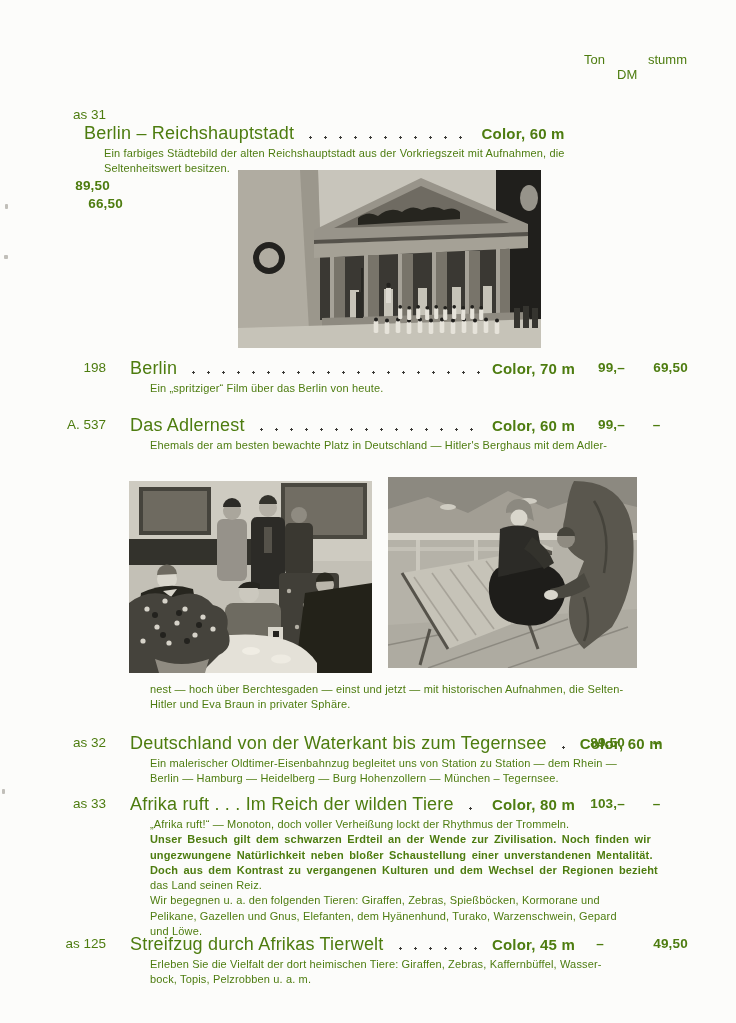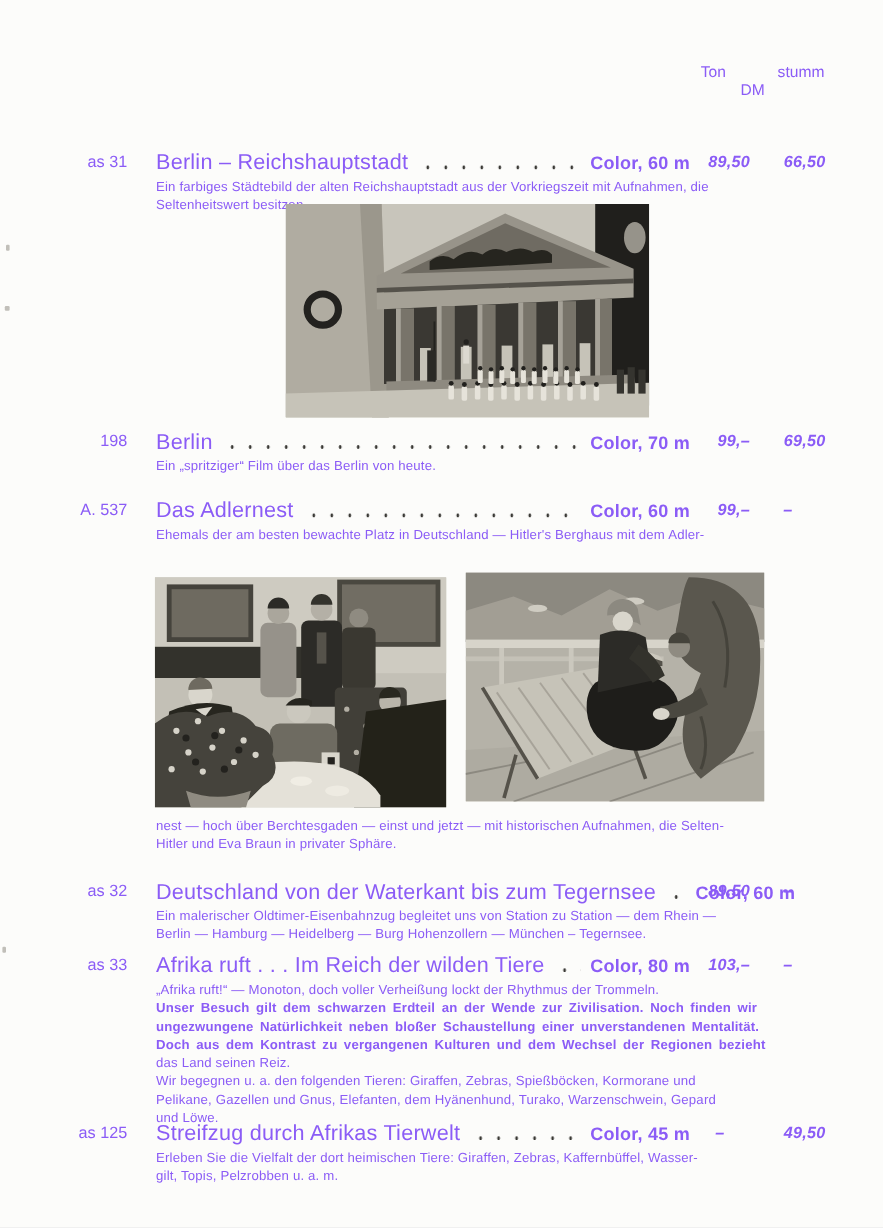--- a/index.html
+++ b/index.html
@@ -1,51 +1,51 @@
 <!DOCTYPE html>
 <html><head>
 <meta charset="utf-8">
 <style>
   html,body{margin:0;padding:0;background:#e8e8e8;}
   .page{position:relative;width:736px;height:1023px;background:#fcfcfa;
-        font-family:"Liberation Sans",sans-serif;color:#8b5cf6;overflow:hidden;}
+        font-family:"Liberation Sans",sans-serif;color:#4d7c0f;overflow:hidden;}
   
   .hdr{position:absolute;font-size:13px;line-height:14px;}
   
   .entry{position:absolute;left:60px;width:628px;display:flex;align-items:flex-start;}
   .no{width:46px;text-align:right;font-size:13.5px;line-height:18px;flex:0 0 auto;}
   .main{flex:1 1 auto;margin-left:24px;min-width:0;}
   .title-line{display:flex;align-items:baseline;line-height:18px;}
   .t{font-size:18px;font-weight:normal;letter-spacing:.2px;white-space:nowrap;}
   .leader{flex:1 1 auto;min-width:18px;height:3px;margin:0 8px 0 7px;
           background-image:radial-gradient(circle,#3a3935 1.2px,rgba(0,0,0,0) 1.35px);
           background-size:15px 3px;background-repeat:repeat-x;background-position:2px 0;}
   .fmt{font-size:15px;font-weight:bold;white-space:nowrap;letter-spacing:.2px;}
-  .price{flex:0 0 auto;font-size:13.5px;font-weight:bold;line-height:18px;letter-spacing:.2px;font-style:italic;}
+  .price{flex:0 0 auto;font-size:13.5px;font-weight:bold;line-height:18px;letter-spacing:.2px;}
   .ton{width:50px;text-align:right;}
   .stumm{width:63px;text-align:right;}
   .price.center{text-align:center;}
   .desc{margin-top:3px;}
-  .dl{font-size:11px;line-height:15.3px;white-space:nowrap;letter-spacing:.15px;}
+  .dl{font-size:11px;line-height:15.3px;white-space:nowrap;letter-spacing:.15px;margin-left:20px;}
   .dl.just{word-spacing:2.2px;font-weight:bold;}
   .contblock{position:absolute;left:130px;width:470px;}
   
   .photo{position:absolute;display:block;}
   .speck{position:absolute;background:#908d83;opacity:.55;border-radius:1px;}
 </style>
 </head>
 <body>
 
 <div class="page">
 
   <div class="hdr" style="left:584px;top:53px;">Ton</div>
   <div class="hdr" style="left:617px;top:68px;">DM</div>
   <div class="hdr" style="left:648px;top:53px;">stumm</div>
 
-  <div class="entry" style="top:126px;">
+  <div class="entry" style="top:106px;flex-direction:column;">
     <div class="no">as 31</div>
     <div class="main">
       <div class="title-line">
         <span class="t">Berlin – Reichshauptstadt</span>
         <span class="leader"></span>
         <span class="fmt">Color, 60 m</span>
       </div>
       <div class="desc">
         <div class="dl">Ein farbiges Städtebild der alten Reichshauptstadt aus der Vorkriegszeit mit Aufnahmen, die</div>
         <div class="dl">Seltenheitswert besitzen.</div>
@@ -329,21 +329,21 @@
   <div class="entry" style="top:935px;">
     <div class="no">as 125</div>
     <div class="main">
       <div class="title-line">
         <span class="t">Streifzug durch Afrikas Tierwelt</span>
         <span class="leader"></span>
         <span class="fmt">Color, 45 m</span>
       </div>
       <div class="desc">
         <div class="dl">Erleben Sie die Vielfalt der dort heimischen Tiere: Giraffen, Zebras, Kaffernbüffel, Wasser-</div>
-        <div class="dl">gilt, Topis, Pelzrobben u. a. m.</div>
+        <div class="dl">bock, Topis, Pelzrobben u. a. m.</div>
       </div>
     </div>
     <div class="price ton center">–</div>
     <div class="price stumm">49,50</div>
   </div>
 
   <div class="speck" style="left:5px;top:204px;width:3px;height:5px;"></div>
   <div class="speck" style="left:4px;top:255px;width:4px;height:4px;"></div>
   <div class="speck" style="left:2px;top:789px;width:3px;height:5px;"></div>
 

